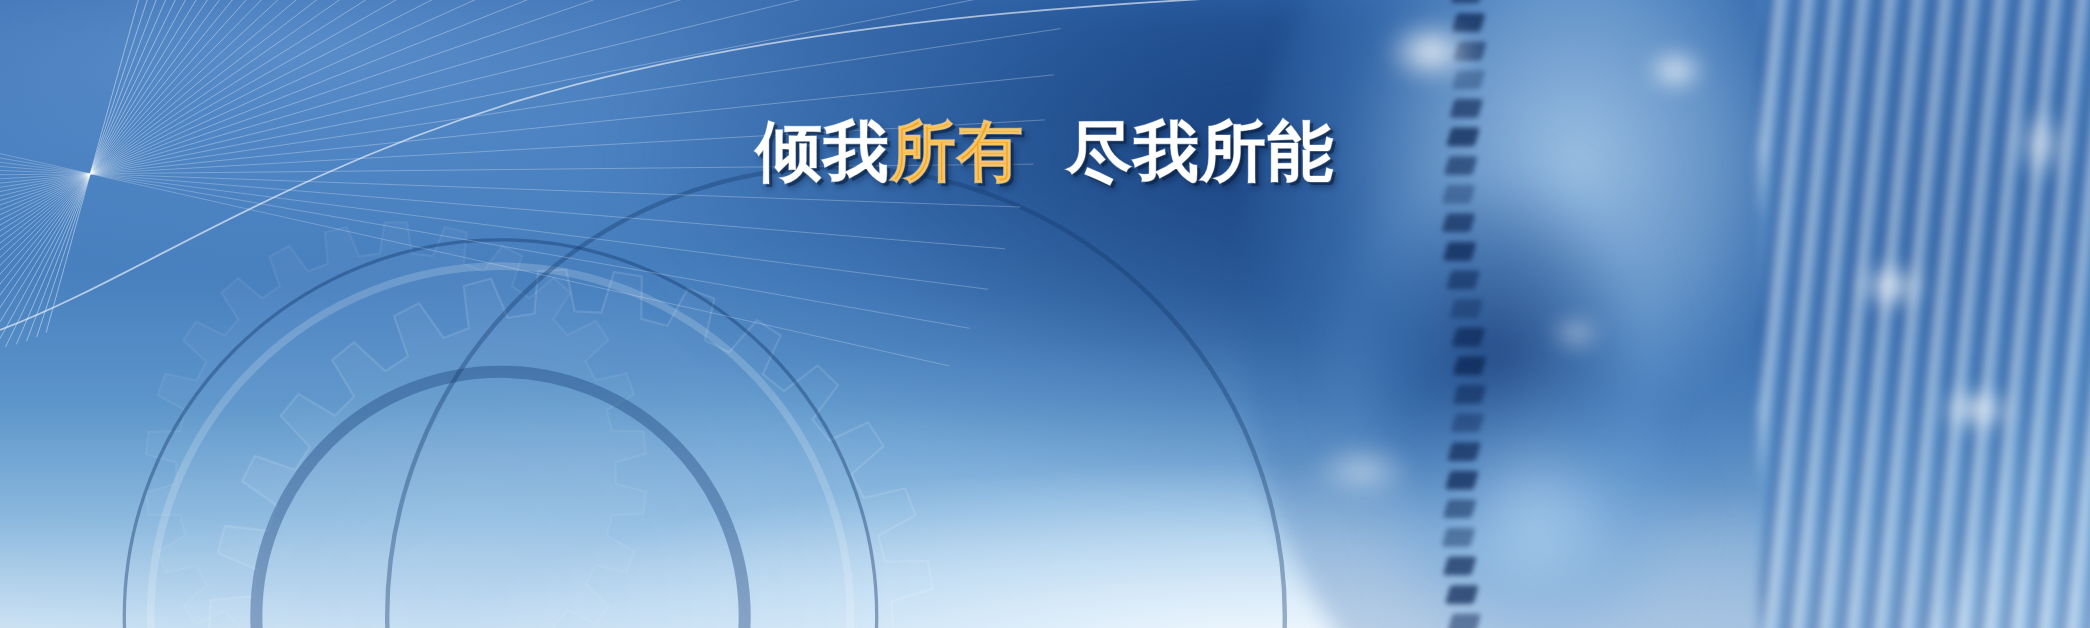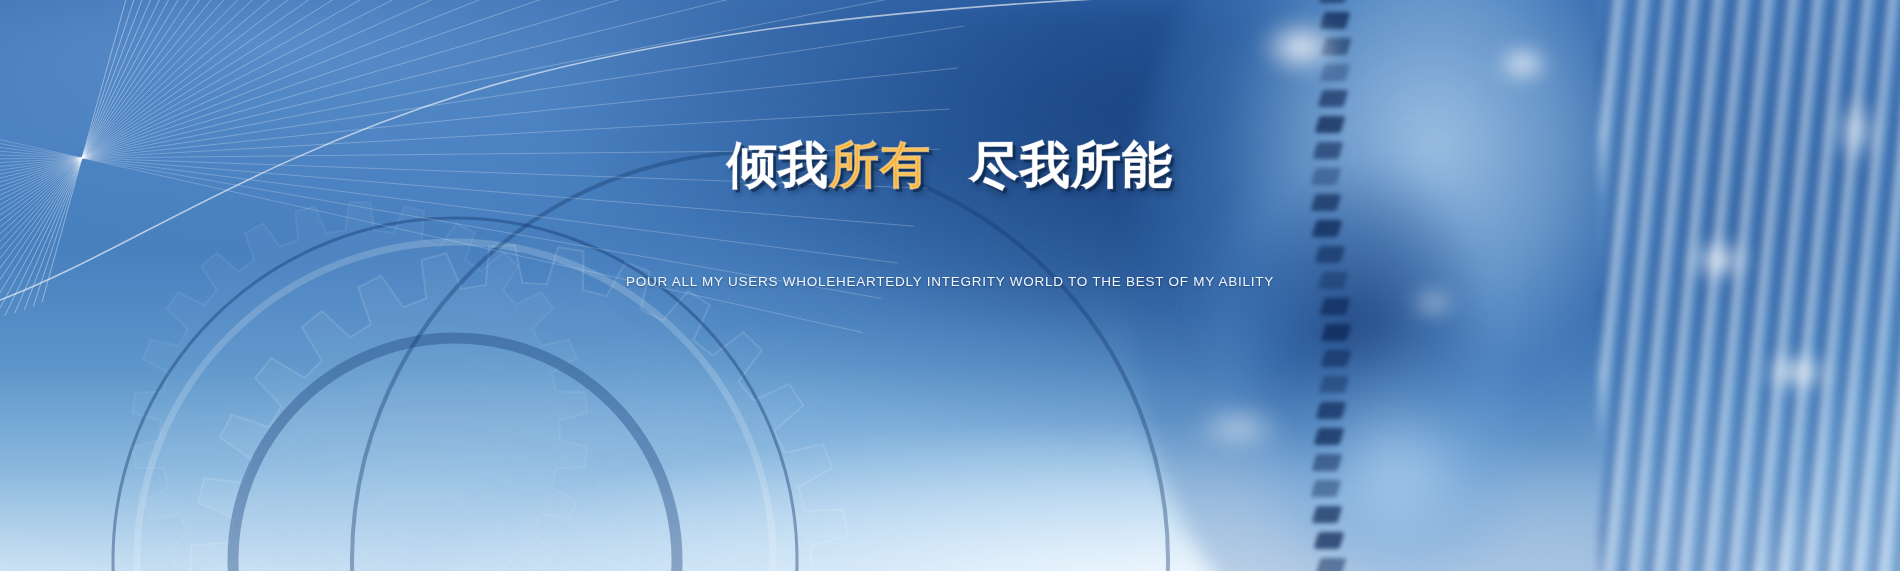--- a/index.html
+++ b/index.html
@@ -98,27 +98,26 @@
   
   .slogan{
     position:absolute;left:0;right:0;top:108px;
     text-align:center;
     z-index:6;
   }
   .line{
     line-height:1;
     white-space:nowrap;
     font-weight:bold;
-    font-size:50px;
+    font-size:60px;
     letter-spacing:1px;
     -webkit-text-stroke:1px rgba(255,255,255,.35);
     text-shadow:
        3px 3px 0 rgba(10,34,70,.62),
        4px 5px 6px rgba(8,28,60,.45);
-    margin-top: 32px;
   }
   .line1{margin-bottom:12px;}
   .line2{margin-left:52px;}
   .w{color:#ffffff;}
   .o{color:#f5a518;}
   .gap{display:inline-block;width:38px;}
 
   .subtitle{
     position:absolute;left:0;right:0;top:274px;
     text-align:center;
@@ -241,15 +240,14 @@
         <path d="M0,300 C120,255 250,160 470,92 C660,34 900,6 1200,-6" stroke="#ffffff" stroke-opacity=".60" stroke-width="1.6" fill="none"></path>
       </g>
   </svg>
 
   <div class="slogan">
     <div class="line line1">
       <span class="w">倾我</span><span class="o">所有</span><span class="gap"></span><span class="w">尽我所能</span>
     </div>
   </div>
 
-  <div class="subtitle">POUR ALL MY USERS WHOLEHEARTEDLY INTEGRITY WORLD TO THE BEST OF MY ABILITY</div>
 
 </div>
 
 </body></html>

